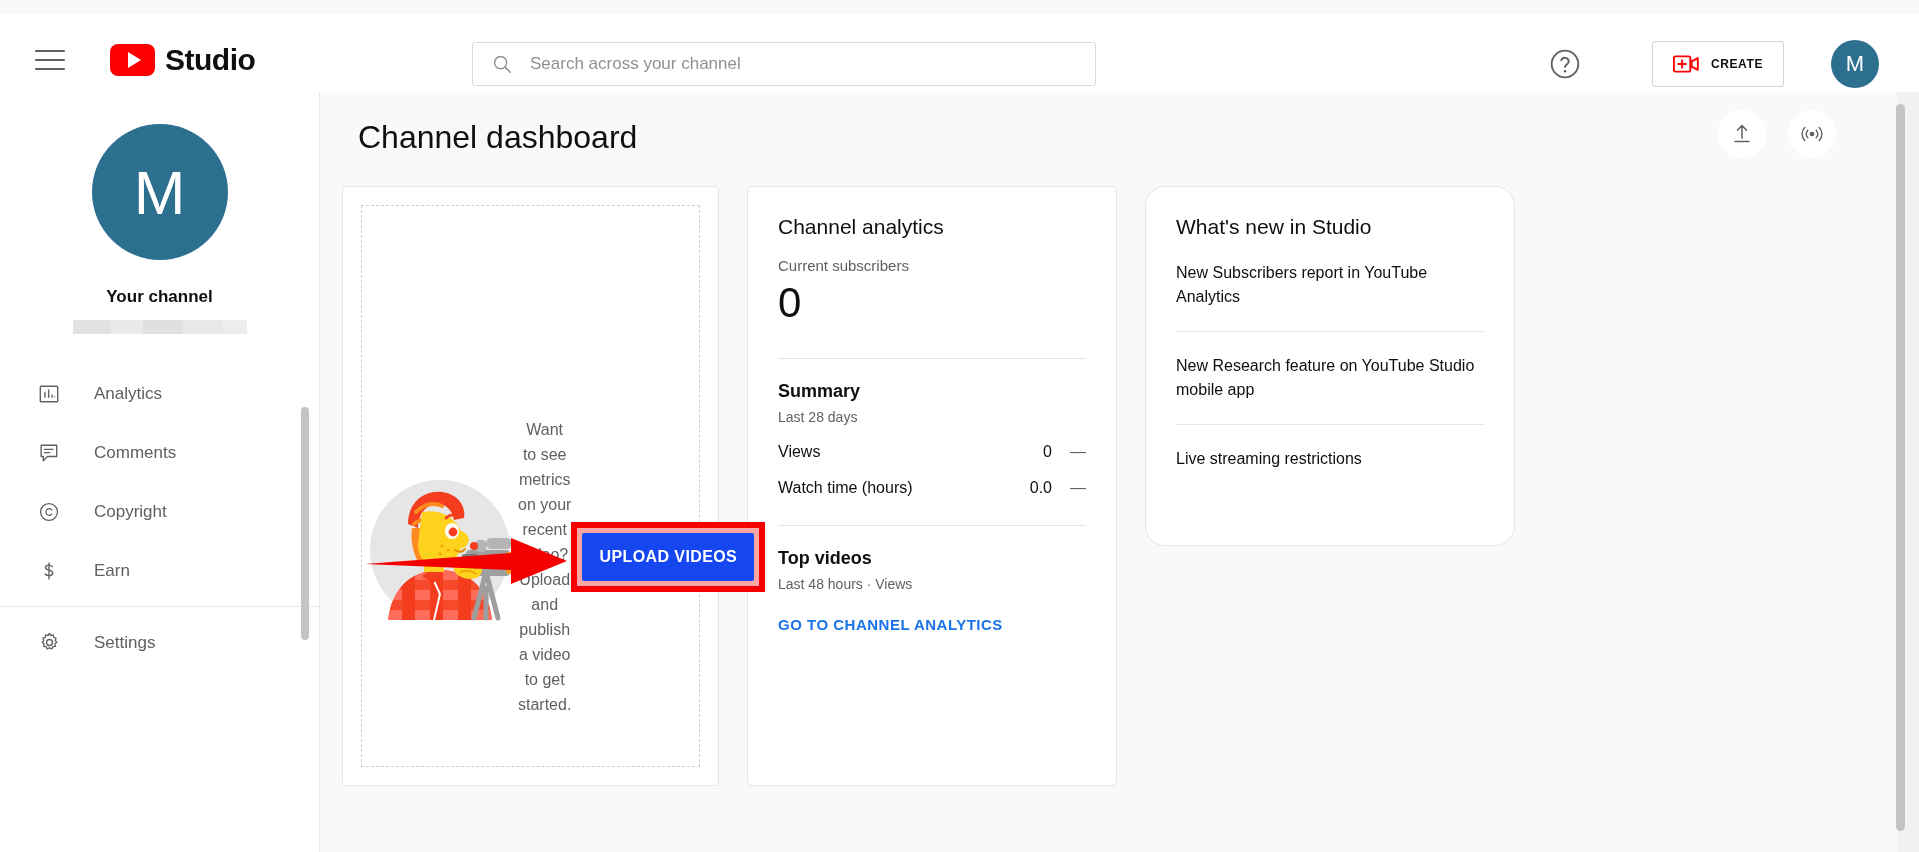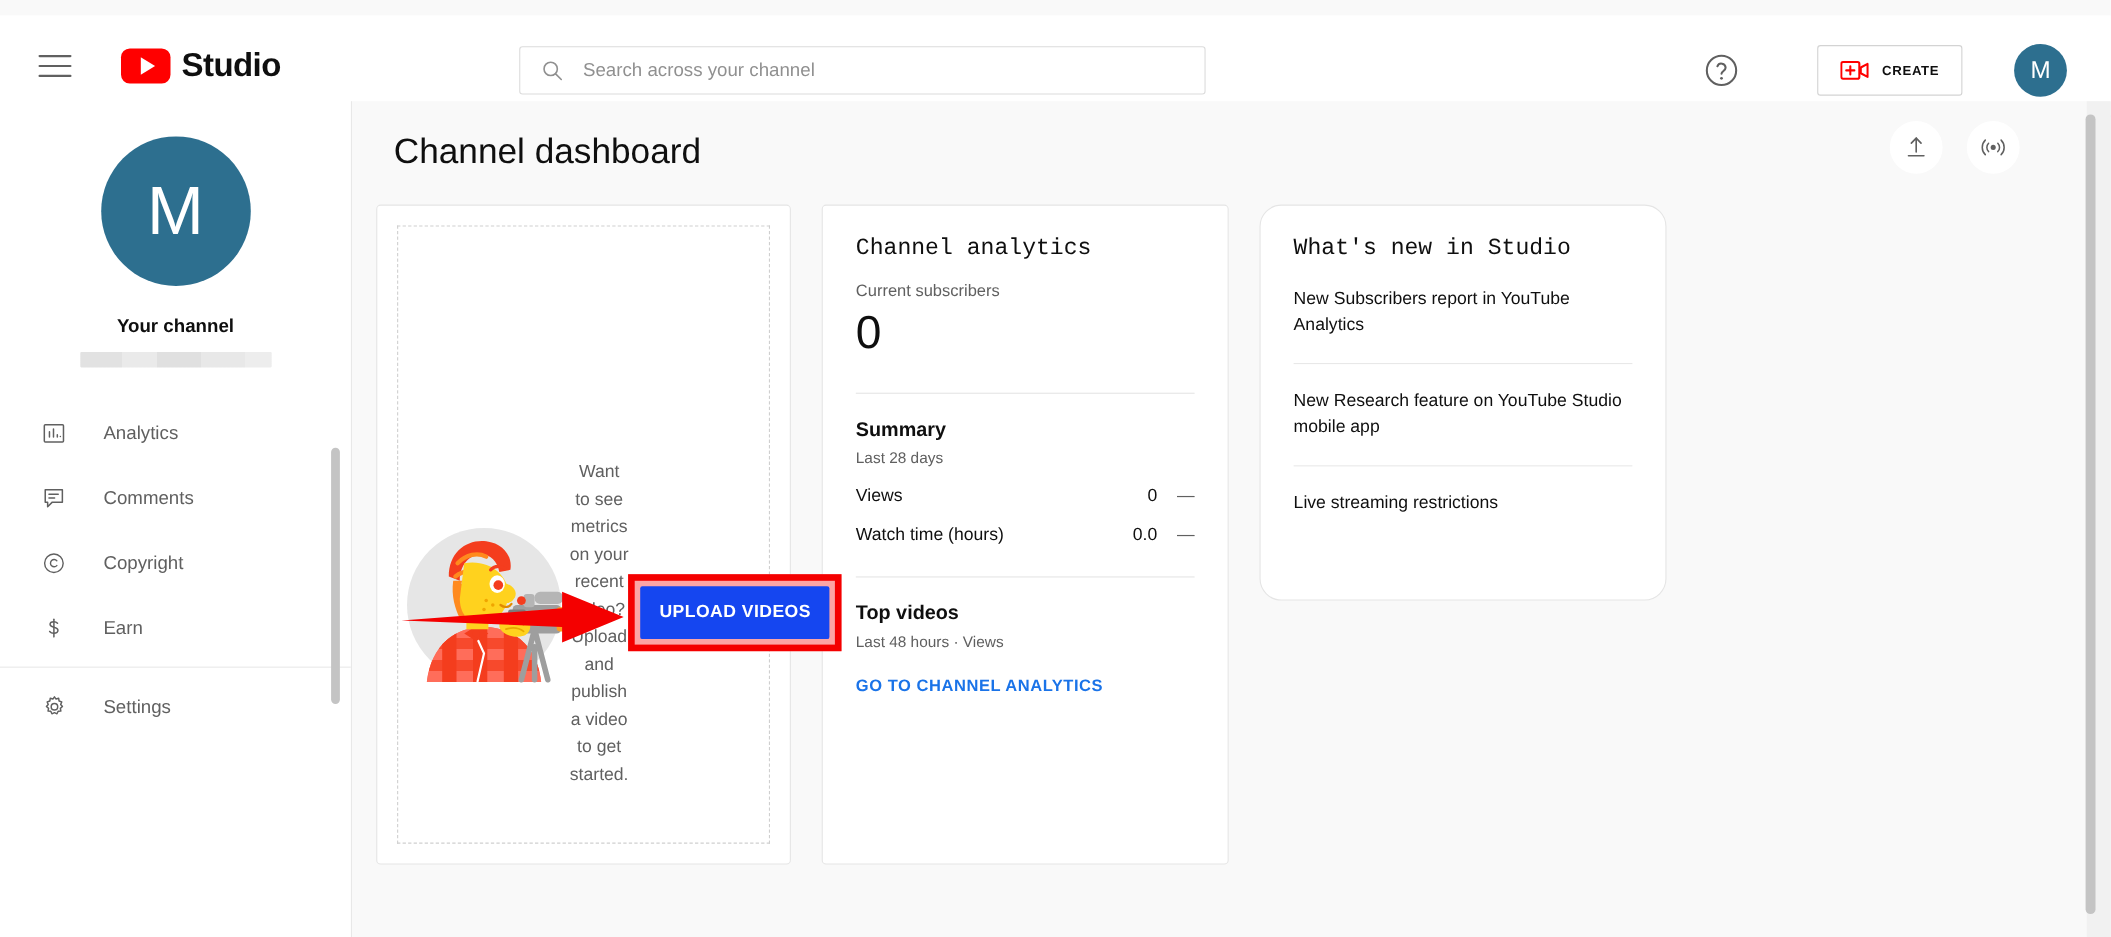--- a/index.html
+++ b/index.html
@@ -144,21 +144,21 @@
   }
   .upload-btn {
     width: 172px; height: 48px; background: #1546f0; color: #ffffff;
     border: none; border-radius: 2px; cursor: pointer;
     font-size: 16px; font-weight: 600; letter-spacing: 0.4px;
     font-family: "Liberation Sans", sans-serif;
   }
   .red-arrow { position: absolute; left: -216px; top: 4px; width: 215px; height: 58px; pointer-events: none; }
 
   .card-analytics { width: 370px; height: 600px; padding: 28px 30px; }
-  .card-title { font-size: 21px; font-weight: 400; color: #0f0f0f; font-family: Liberation Mono, monospace; }
+  .card-title { font-size: 21px; font-weight: 400; color: #0f0f0f; }
   .sub-label { margin-top: 18px; font-size: 15px; color: #606060; }
   .sub-count { margin-top: 2px; font-size: 42px; font-weight: 300; color: #0f0f0f; line-height: 54px; }
   .hr { height: 1px; background: #e5e5e5; margin: 28px 0 0 0; }
   .sec-title { margin-top: 22px; font-size: 18px; font-weight: 600; color: #0f0f0f; }
   .sec-sub { margin-top: 7px; font-size: 14px; color: #606060; }
   .metric-row {
     margin-top: 18px; display: flex; align-items: center; font-size: 16px; color: #0f0f0f;
   }
   .metric-name { flex: 1 1 auto; }
   .metric-value { margin-right: 18px; }

